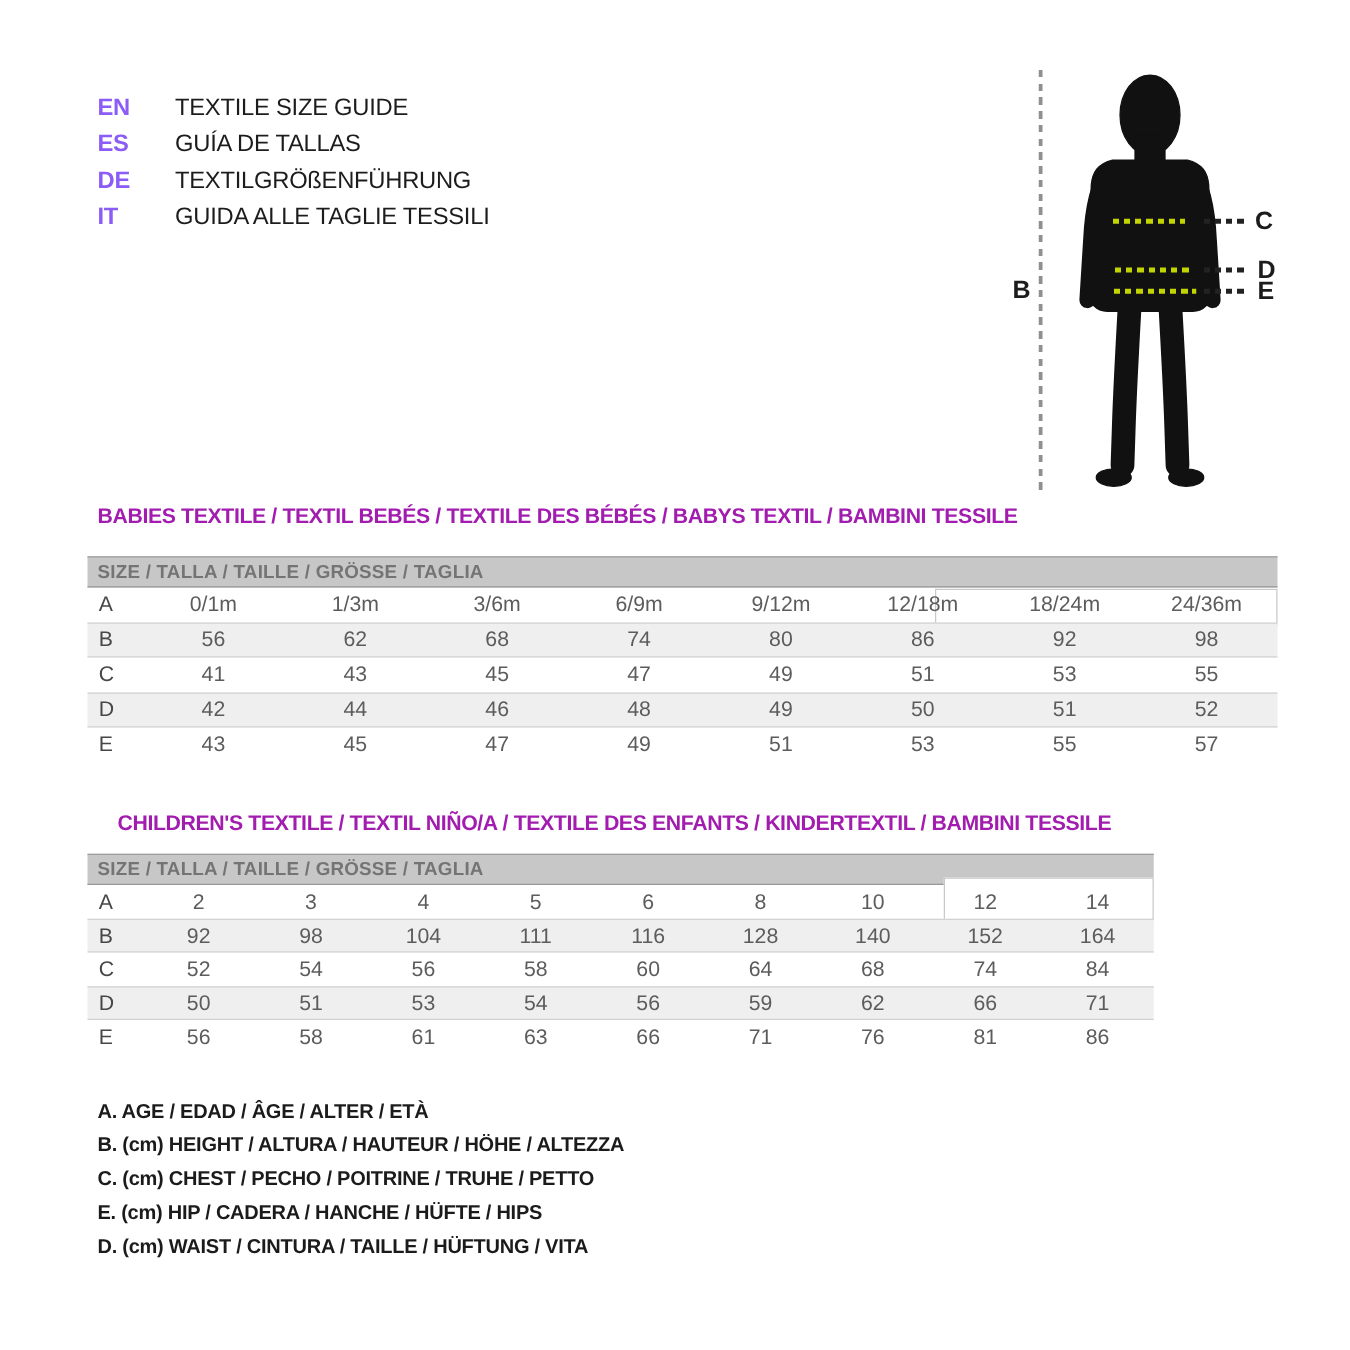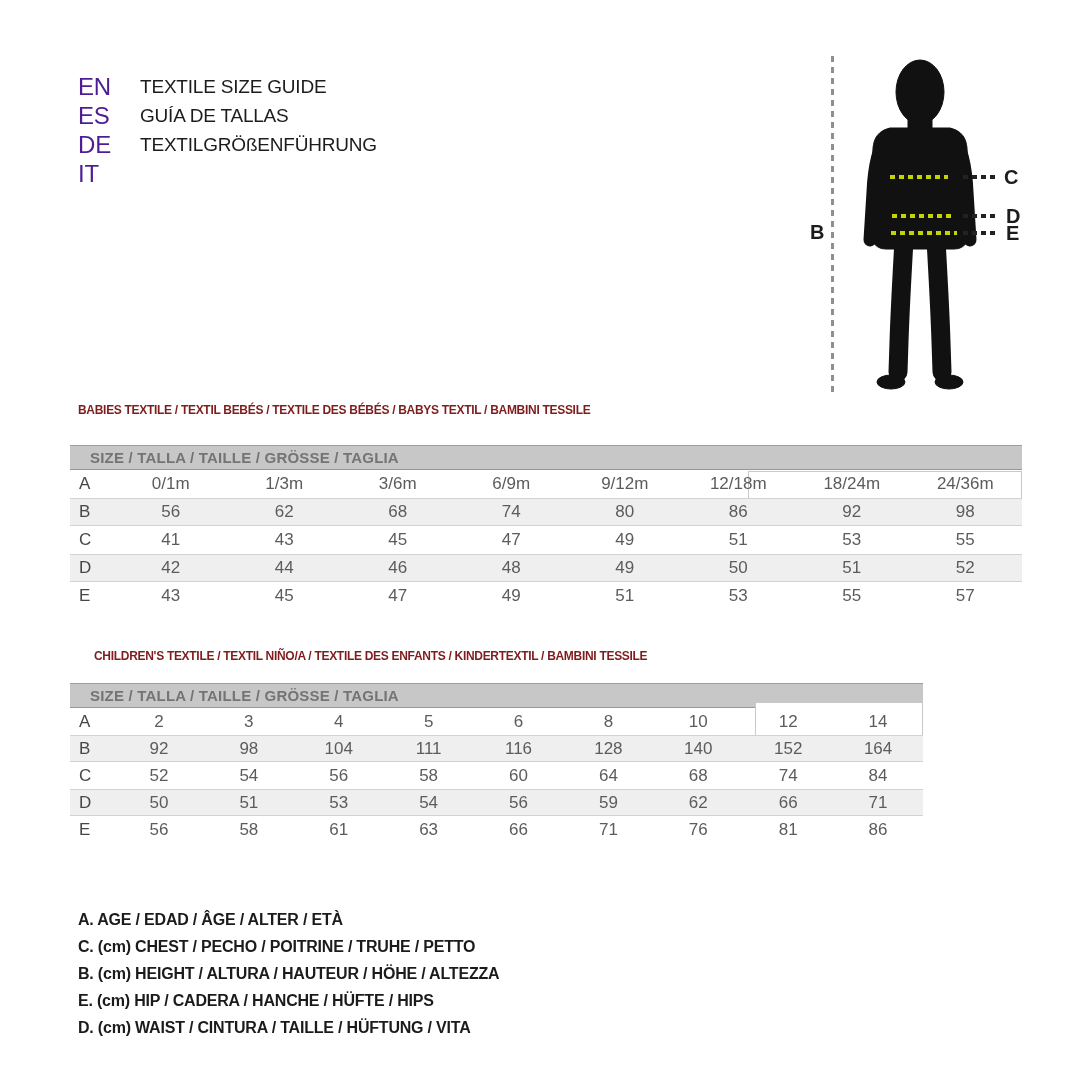--- a/index.html
+++ b/index.html
@@ -6,69 +6,70 @@
   body{
     width:1080px;height:1080px;position:relative;background:#ffffff;
     font-family:"Liberation Sans","DejaVu Sans",sans-serif;
     overflow:hidden;
   }
   .abs{position:absolute;}
 
   
   .lang-block{left:78px;top:72px;width:560px;}
   .lang-row{display:flex;height:29px;align-items:center;}
-  .lang-code{width:62px;font-size:24px;font-weight:normal;color:#4c1d95;letter-spacing:-0.2px;}
+  .lang-code{width:62px;font-size:19px;font-weight:bold;color:#8b5cf6;letter-spacing:-0.2px;}
   .lang-label{font-size:19px;font-weight:normal;color:#1c1c1c;letter-spacing:-0.2px;white-space:nowrap;}
 
   
   .figure-area{left:780px;top:45px;width:260px;height:362px;}
   .dash-v{position:absolute;width:3px;background:repeating-linear-gradient(180deg,#8f8f8f 0 6px,transparent 6px 11px);}
   .dash-h-yellow{position:absolute;height:4px;z-index:3;background:repeating-linear-gradient(90deg,#c3d500 0 5px,transparent 5px 9px);}
   .dash-h-dark{position:absolute;height:4px;z-index:3;background:repeating-linear-gradient(90deg,#222222 0 5px,transparent 5px 9px);}
   .fig-label{position:absolute;font-size:20px;font-weight:bold;color:#1c1c1c;line-height:22px;}
   .silhouette{position:absolute;left:65px;top:5px;}
 
   
-  .section-heading{font-size:12px;font-weight:bold;color:#7f1d1d;letter-spacing:-0.3px;white-space:nowrap;}
+  .section-heading{font-size:17px;font-weight:bold;color:#a21caf;letter-spacing:-0.3px;white-space:nowrap;}
 
   
   .size-table{position:absolute;background:#ffffff;}
   .size-bar{height:25px;background:#c7c7c7;border-top:1px solid #9d9d9d;border-bottom:1px solid #979797;
-    display:flex;align-items:center;padding-left:20px;box-sizing:border-box;
+    display:flex;align-items:center;padding-left:8px;box-sizing:border-box;
     font-size:15px;font-weight:bold;color:#747474;letter-spacing:0.2px;}
   .trow{display:flex;align-items:center;box-sizing:border-box;position:relative;z-index:2;}
   .babies .trow{height:28px;}
   .children .trow{height:27px;}
   .trow.stripe{background:#efefef;border-top:1px solid #d2d2d2;border-bottom:1px solid #d2d2d2;}
   .tlabel{width:44px;padding-left:9px;box-sizing:border-box;font-size:17px;color:#474747;}
   .tcell{flex:1;text-align:center;font-size:17px;color:#5c5c5c;}
   .overlay-box{position:absolute;background:#ffffff;border:1px solid #c9c9c9;z-index:1;}
 
   
-  .legend-block{left:78px;top:876px;margin-top:30px;}
+  .legend-block{left:78px;top:876px;}
   .legend-row{height:27px;display:flex;align-items:center;font-size:16px;font-weight:bold;color:#1b1b1b;letter-spacing:-0.2px;white-space:nowrap;}
 </style>
 </head>
 <body>
 
 <div class="abs lang-block">
   <div class="lang-row">
     <span class="lang-code">EN</span>
     <span class="lang-label">TEXTILE SIZE GUIDE</span>
   </div>
   <div class="lang-row">
     <span class="lang-code">ES</span>
     <span class="lang-label">GUÍA DE TALLAS</span>
   </div>
   <div class="lang-row">
     <span class="lang-code">DE</span>
     <span class="lang-label">TEXTILGRÖßENFÜHRUNG</span>
   </div>
   <div class="lang-row">
     <span class="lang-code">IT</span>
+    <span class="lang-label">GUIDA ALLE TAGLIE TESSILI</span>
   </div>
 </div>
 
 <div class="abs figure-area">
   <div class="dash-v" style="left:51px;top:11px;height:338px;"></div>
 
   <svg class="silhouette" width="150" height="345" viewBox="0 0 150 345">
     <g fill="#111111" stroke="#111111">
       <ellipse cx="75" cy="42" rx="24" ry="32"></ellipse>
       <rect x="63" y="58" width="24" height="24"></rect>
@@ -221,17 +222,17 @@
     <span class="tcell">66</span>
     <span class="tcell">71</span>
     <span class="tcell">76</span>
     <span class="tcell">81</span>
     <span class="tcell">86</span>
   </div>
 </div>
 
 <div class="abs legend-block">
   <div class="legend-row">A. AGE / EDAD / ÂGE / ALTER / ETÀ</div>
+  <div class="legend-row">B. (cm) HEIGHT / ALTURA / HAUTEUR / HÖHE / ALTEZZA</div>
   <div class="legend-row">C. (cm) CHEST / PECHO / POITRINE / TRUHE / PETTO</div>
-  <div class="legend-row">B. (cm) HEIGHT / ALTURA / HAUTEUR / HÖHE / ALTEZZA</div>
   <div class="legend-row">E. (cm) HIP / CADERA / HANCHE / HÜFTE / HIPS</div>
   <div class="legend-row">D. (cm) WAIST / CINTURA / TAILLE / HÜFTUNG / VITA</div>
 </div>
 
 </body></html>

